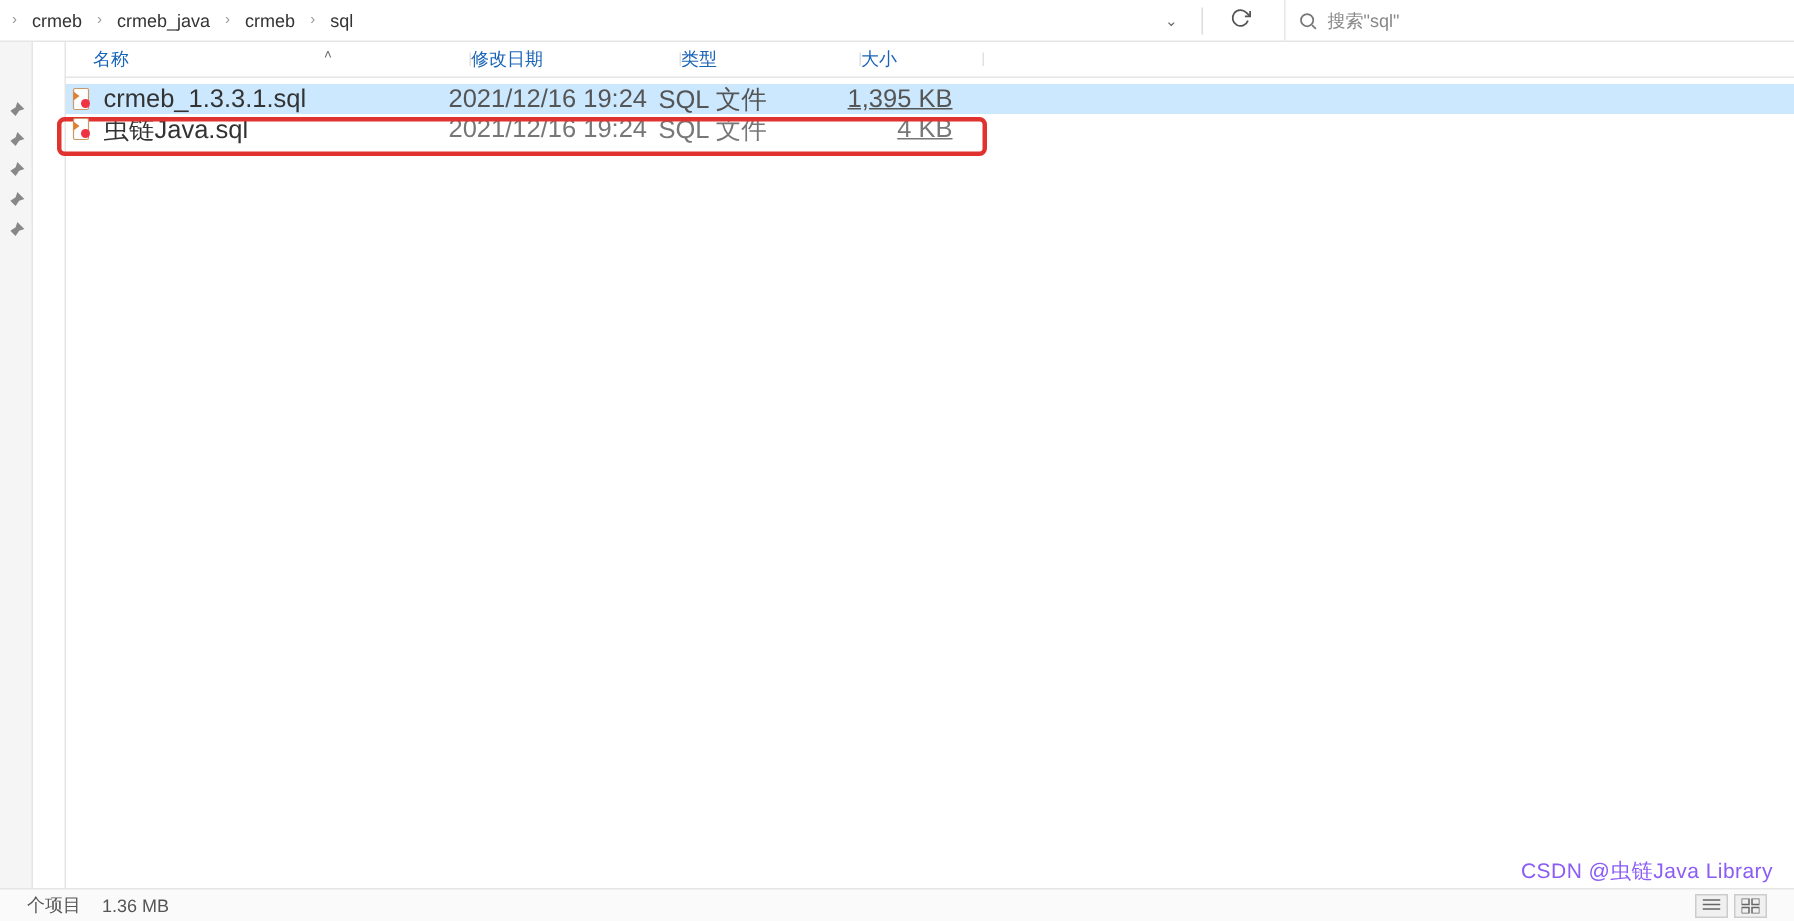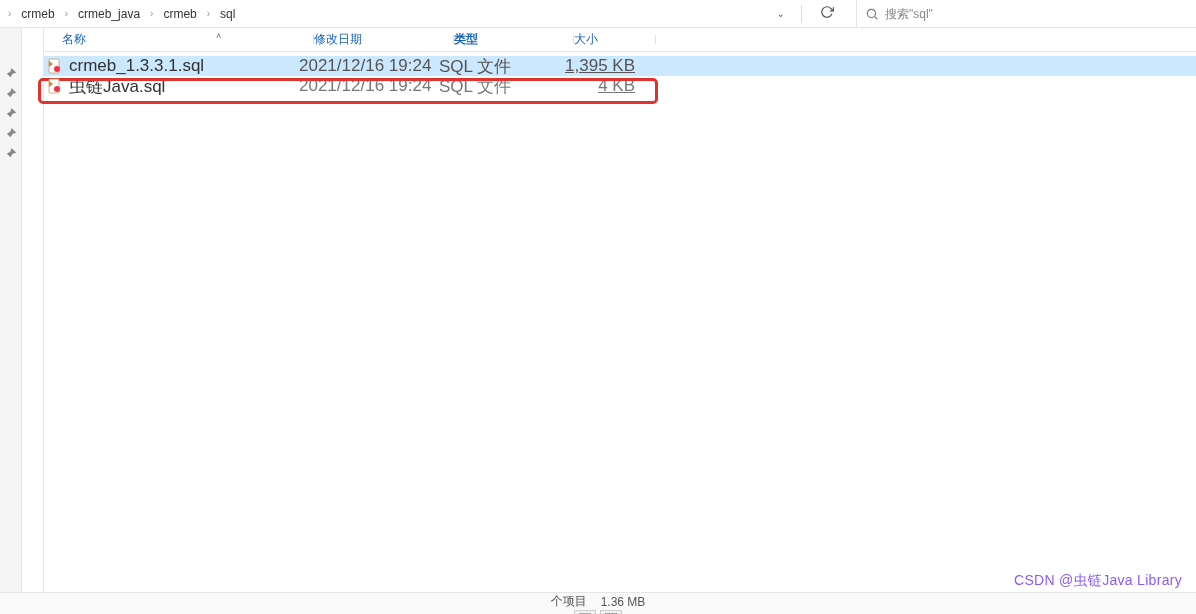--- a/index.html
+++ b/index.html
@@ -127,21 +127,21 @@
       align-items: center;
       color: #1a64b7;
       font-size: 12px;
       padding-left: 18px;
       position: relative;
     }
     .ch { position: relative; }
     .ch-name { width: 252px; display:flex; gap:50px;}
     .ch-name .sort { font-size: 9px; color: #666; margin-left: 80px;}
     .ch-date { width: 140px; }
-    .ch-type { width: 120px; font-weight: bold; }
+    .ch-type { width: 120px; }
     .ch-size { width: 82px; text-align: left; }
     .ch-sep {
       position: absolute;
       right: 0; top: 4px; bottom: 4px;
       width: 1px; background: #e0e0e0;
     }
     
     .rows {
       position: relative;
       padding-top: 4px;
@@ -183,25 +183,24 @@
     }
     
     .statusbar {
       position: absolute;
       left: 0; right: 0; bottom: 0;
       height: 22px;
       border-top: 1px solid #e5e5e5;
       background: #fafafa;
       display: flex;
       align-items: center;
-      padding: 0 4px;
+      padding: 0 18px;
       font-size: 12px;
       color: #555;
       justify-content: space-between;
-      flex-direction: column;
     }
     .statusbar .left { display:flex; gap:14px; align-items:center; }
     .statusbar .right { display:flex; gap:4px; align-items:center; }
     .view-btn {
       width: 22px; height: 16px;
       border: 1px solid #ccc;
       background: #f0f0f0;
       cursor: pointer;
       display:flex; align-items:center; justify-content:center;
     }

